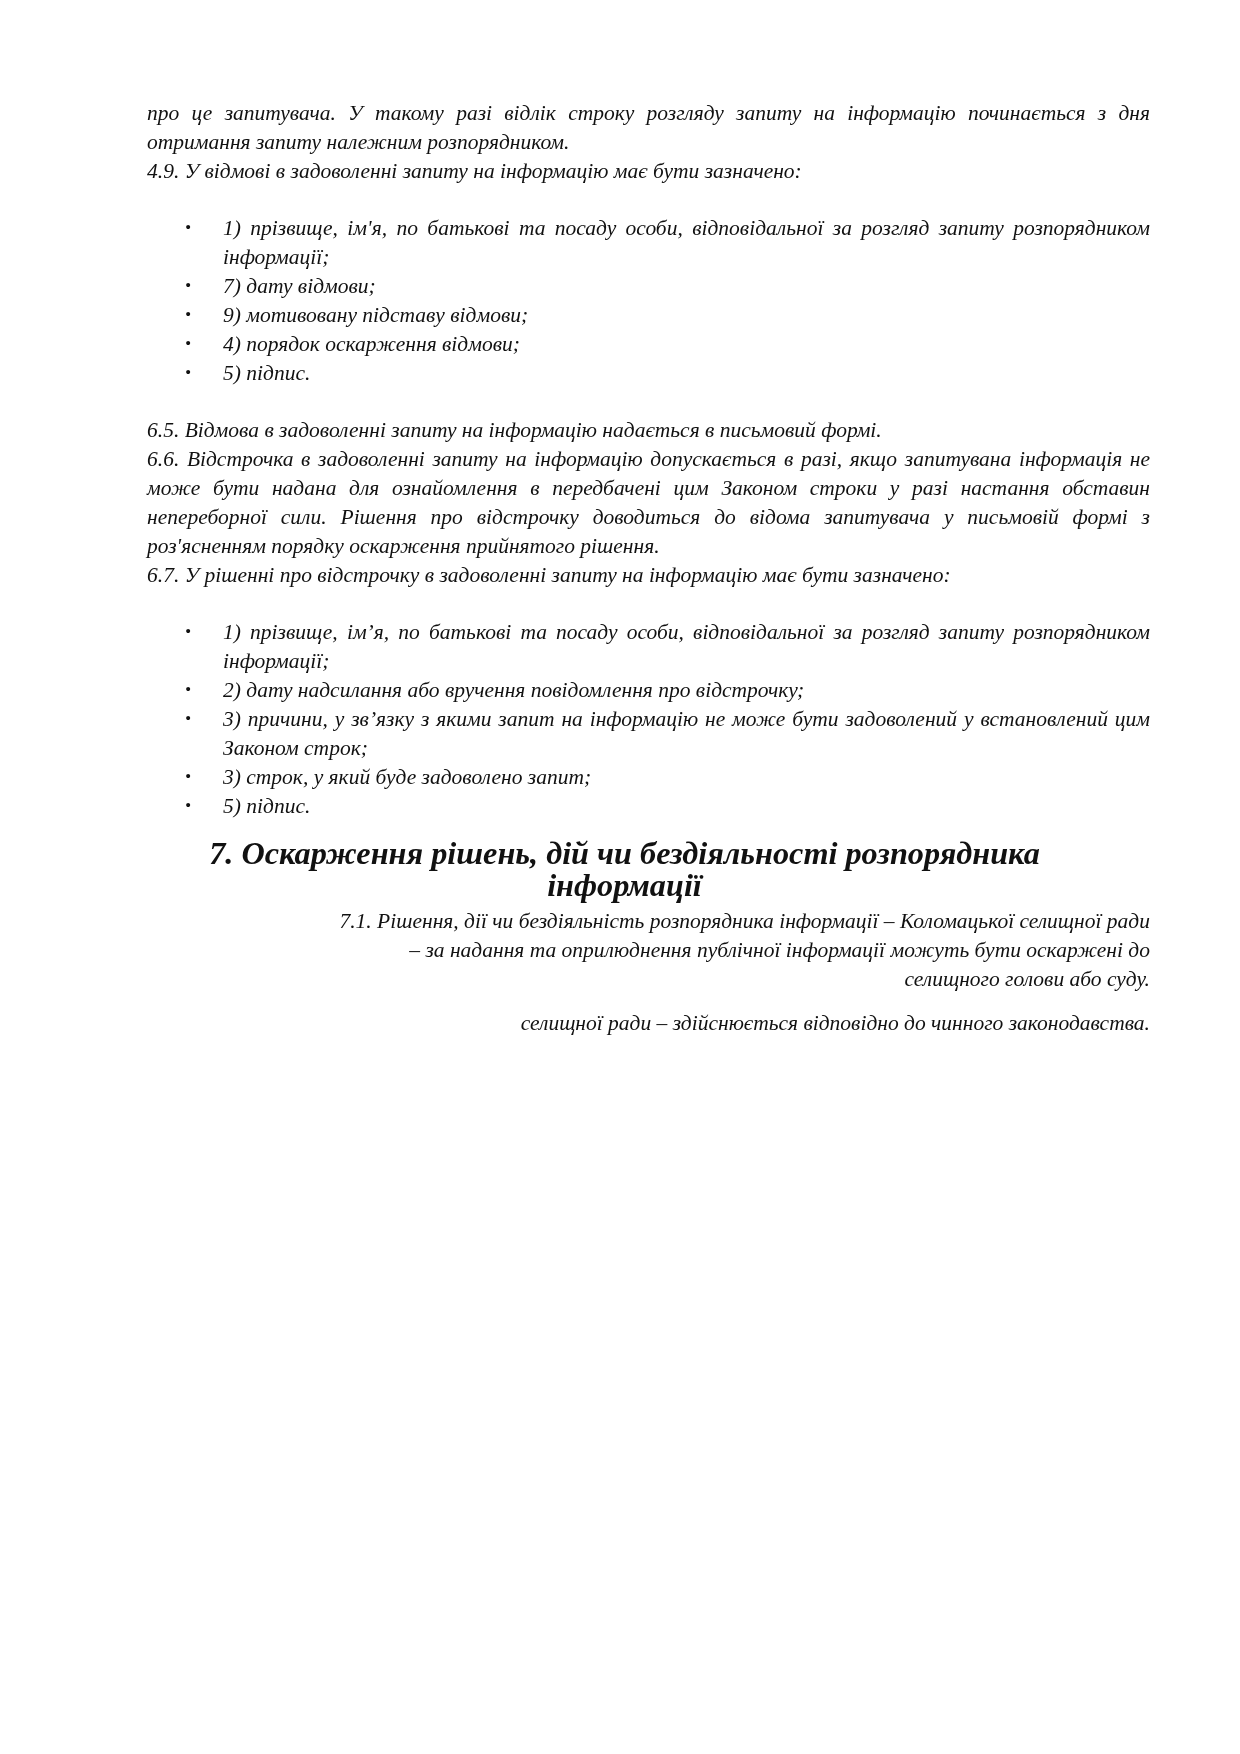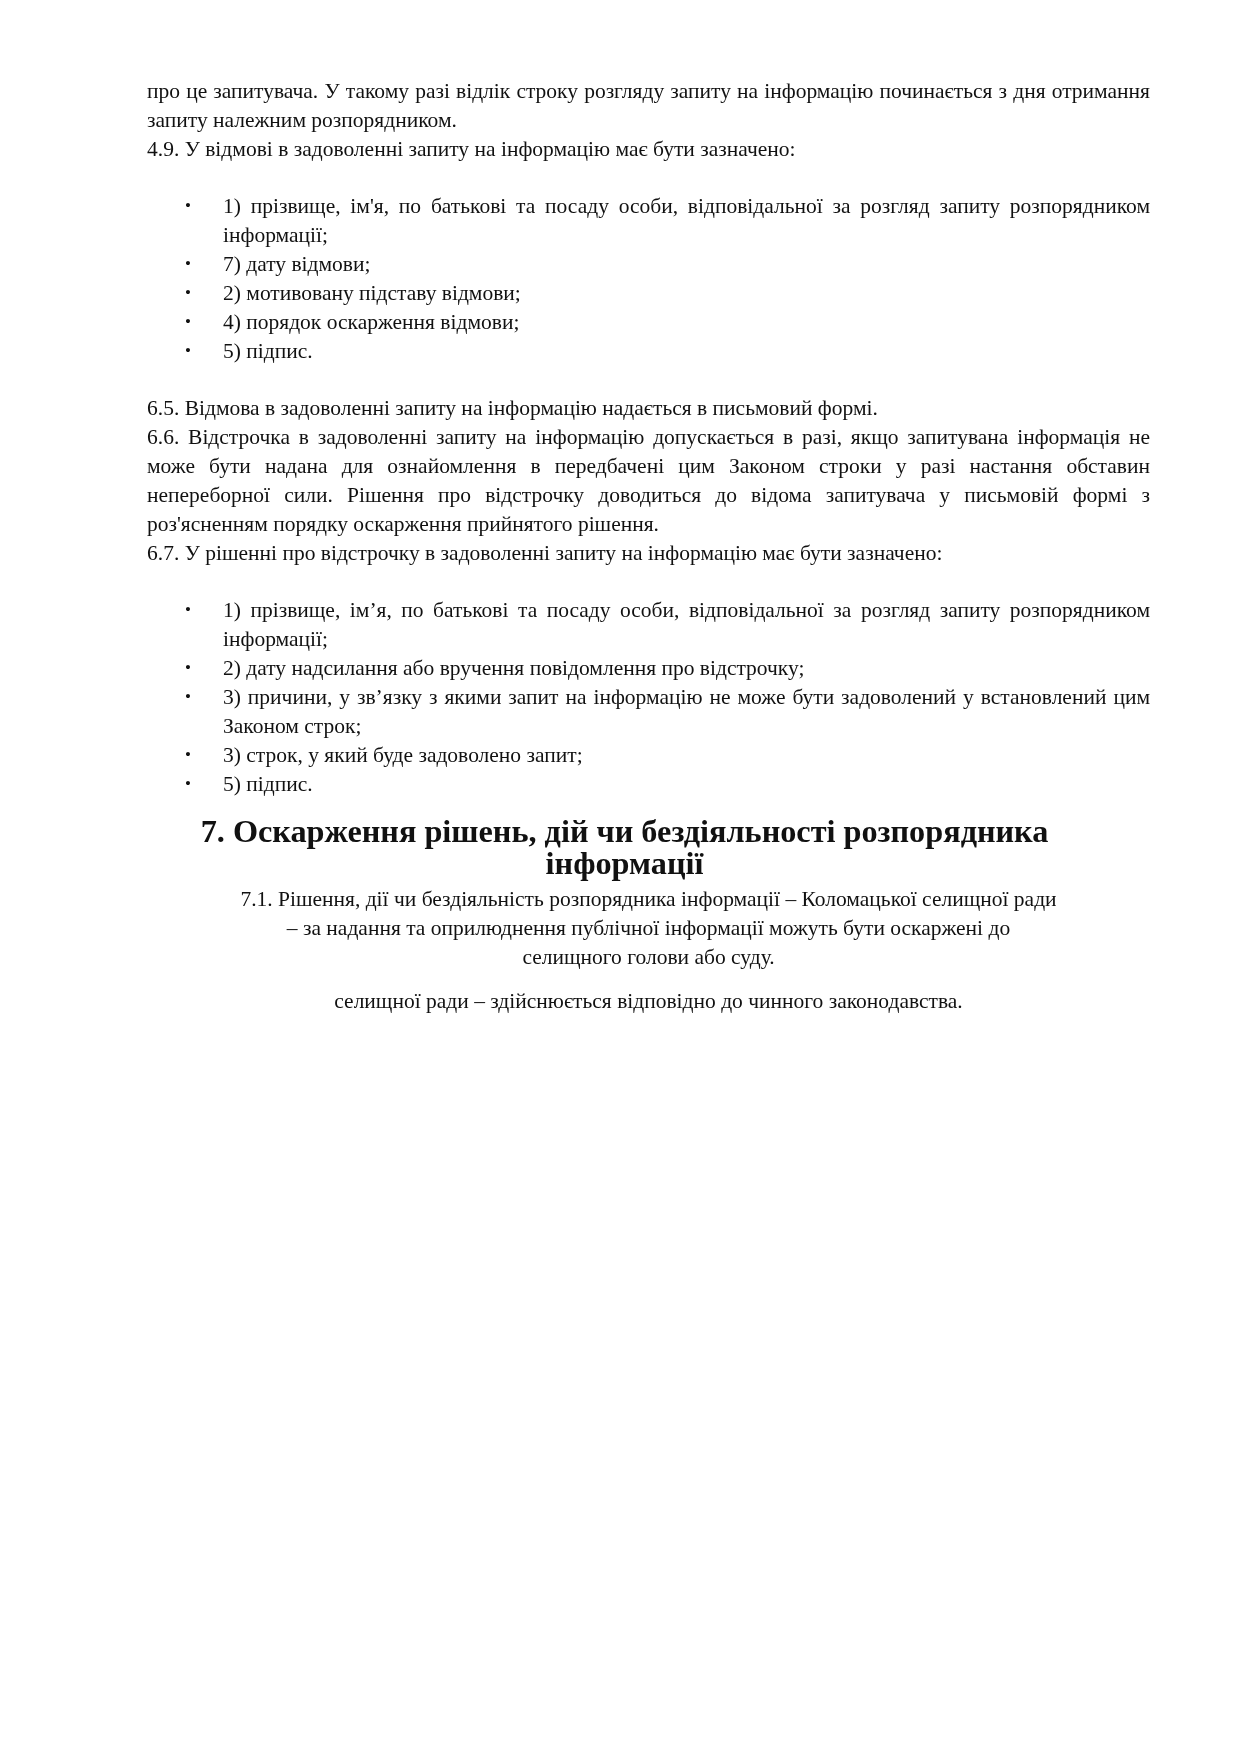--- a/index.html
+++ b/index.html
@@ -13,22 +13,23 @@
       position: relative;
       overflow: hidden;
       color: #111111;
       font-family: "Liberation Serif", "DejaVu Serif", serif;
       font-size: 21.5px;
       line-height: 28.9px;
     }
     .page {
       position: absolute;
       left: 147px;
-      top: 77px;
+      top: 99px;
       width: 1003px;
+      font-style: italic;
     }
     .p {
       margin: 0;
       text-align: justify;
     }
     .p.last-left { text-align-last: left; }
     .gap { height: 28.5px; }
     .gap-sm { height: 15px; }
     ul.bullets {
       list-style: none;
@@ -51,36 +52,36 @@
     .heading {
       margin: 16px;
       font-weight: bold;
       text-align: center;
       padding-right: 48px;
       line-height: 32px;
       margin-top: 2px;
       margin-bottom: 6px;
     }
     .line { display: block; white-space: nowrap; }
-    .plain { text-align: center; }
+    .plain { text-align: right; }
   </style>
 </head>
 <body>
 
 <div class="page">
 
   <p class="p last-left">про це запитувача. У такому разі відлік строку розгляду запиту на інформацію починається з дня отримання запиту належним розпорядником.</p>
   <p class="p last-left">4.9. У відмові в задоволенні запиту на інформацію має бути зазначено:</p>
 
   <div class="gap"></div>
 
   <ul class="bullets">
     <li><span class="bullet">•</span><span>1) прізвище, ім'я, по батькові та посаду особи, відповідальної за розгляд запиту розпорядником інформації;</span></li>
     <li><span class="bullet">•</span><span>7) дату відмови;</span></li>
-    <li><span class="bullet">•</span><span>2) мотивовану підставу відмови;</span></li>
+    <li><span class="bullet">•</span><span>9) мотивовану підставу відмови;</span></li>
     <li><span class="bullet">•</span><span>4) порядок оскарження відмови;</span></li>
     <li><span class="bullet">•</span><span>5) підпис.</span></li>
   </ul>
 
   <div class="gap"></div>
 
   <p class="p last-left">6.5. Відмова в задоволенні запиту на інформацію надається в письмовий формі.</p>
   <p class="p last-left">6.6. Відстрочка в задоволенні запиту на інформацію допускається в разі, якщо запитувана інформація не може бути надана для ознайомлення в передбачені цим Законом строки у разі настання обставин непереборної сили. Рішення про відстрочку доводиться до відома запитувача у письмовій формі з роз'ясненням порядку оскарження прийнятого рішення.</p>
   <p class="p last-left">6.7. У рішенні про відстрочку в задоволенні запиту на інформацію має бути зазначено:</p>
 

